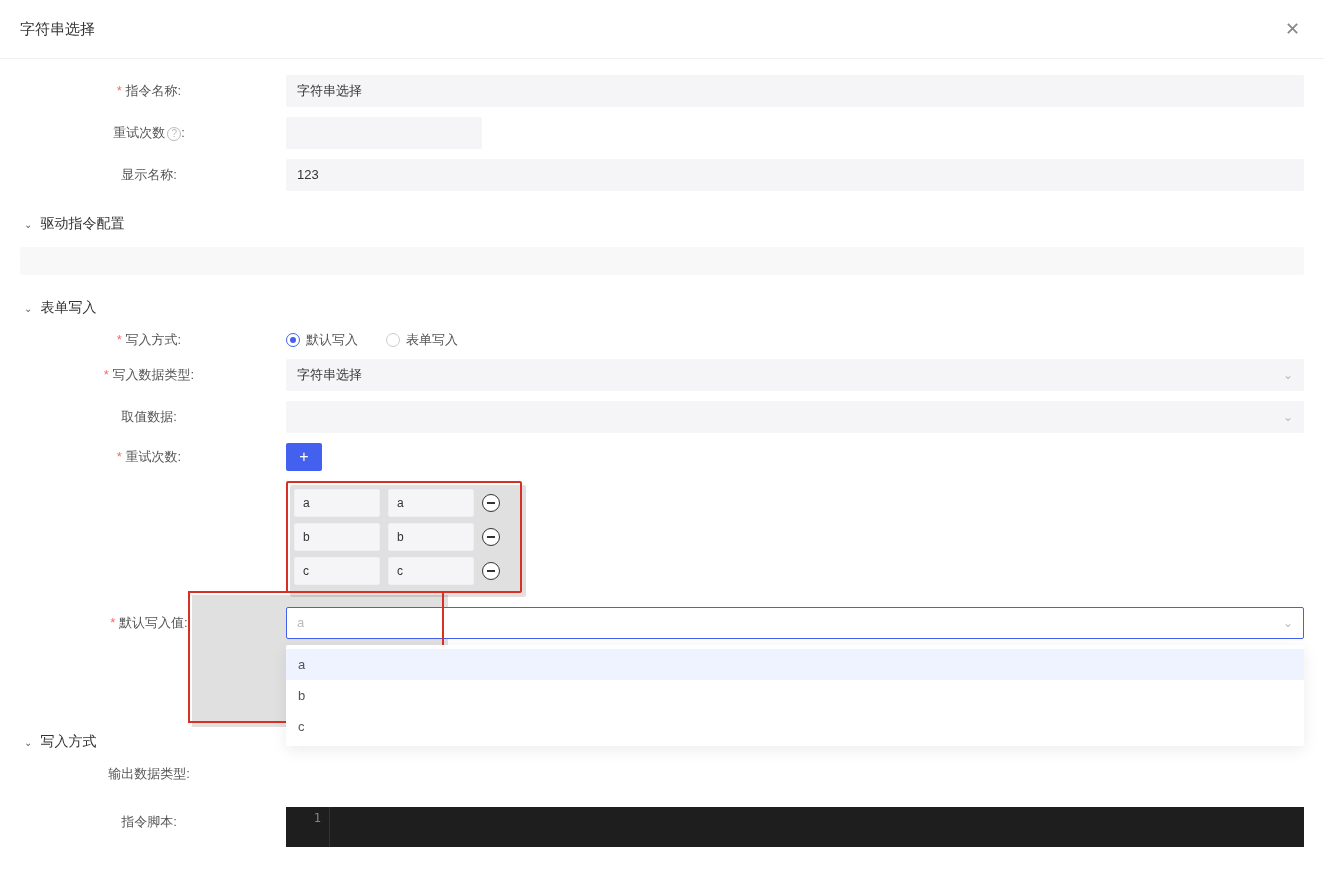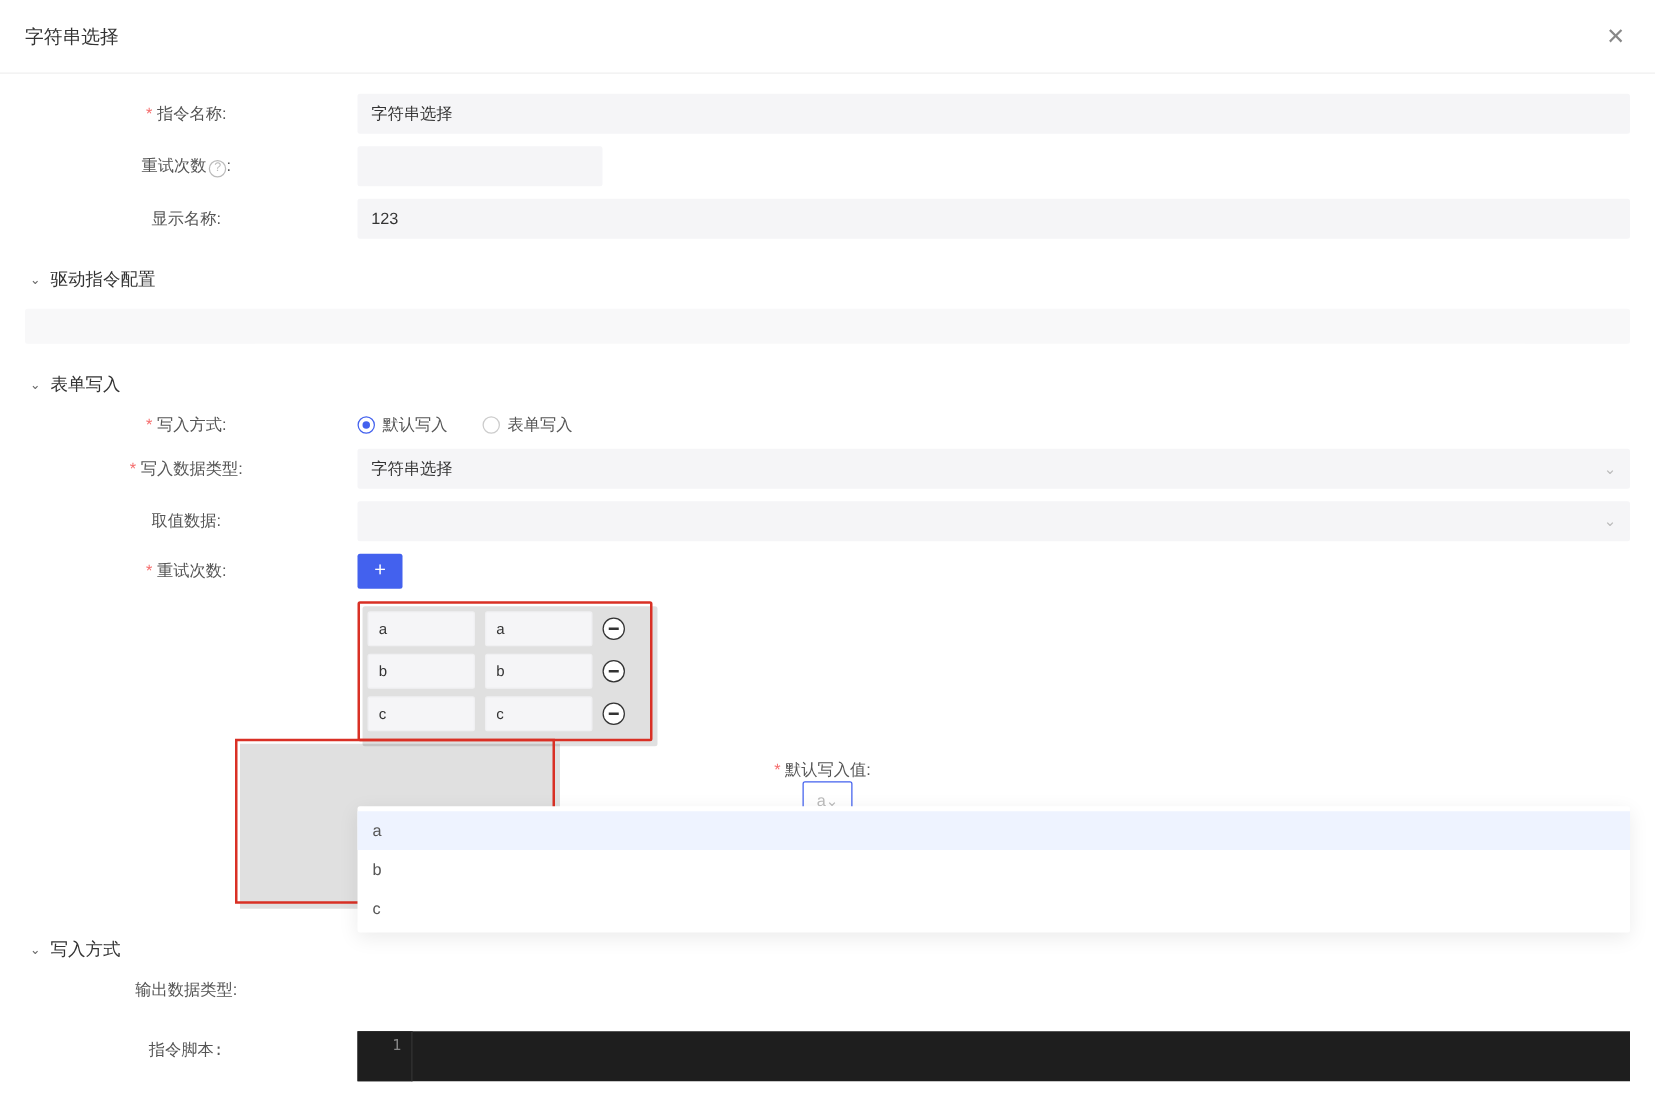--- a/index.html
+++ b/index.html
@@ -223,21 +223,20 @@
     }
     .remove-btn::after {
       content: "";
       width: 8px;
       height: 1.5px;
       background: #333;
     }
     .default-val-wrap {
       position: relative;
       margin-bottom: 10px;
-      flex-direction: column;
     }
     .default-overlay {
       position: absolute;
       border: 2px solid #d93025;
       top: -16px;
       height: 132px;
       z-index: 10;
       pointer-events: none;
     }
     .default-shadow {
@@ -424,20 +423,20 @@
   <div class="section-header" style="margin-top:80px;">
     <span class="caret">⌄</span>
     <span>写入方式</span>
   </div>
 
   <div class="form-row">
     <label class="form-label">输出数据类型:</label>
   </div>
 
   <div class="form-row code-row" style="margin-top:24px;">
-    <label class="form-label" style="padding-top:6px;font-family:Liberation Mono, monospace;">指令脚本:</label>
+    <label class="form-label" style="padding-top:6px;">指令脚本:</label>
     <div class="code-editor">
       <div class="gutter"><span>1</span></div>
       <div class="code-area"></div>
     </div>
   </div>
 
 </div>
 
 </body></html>

